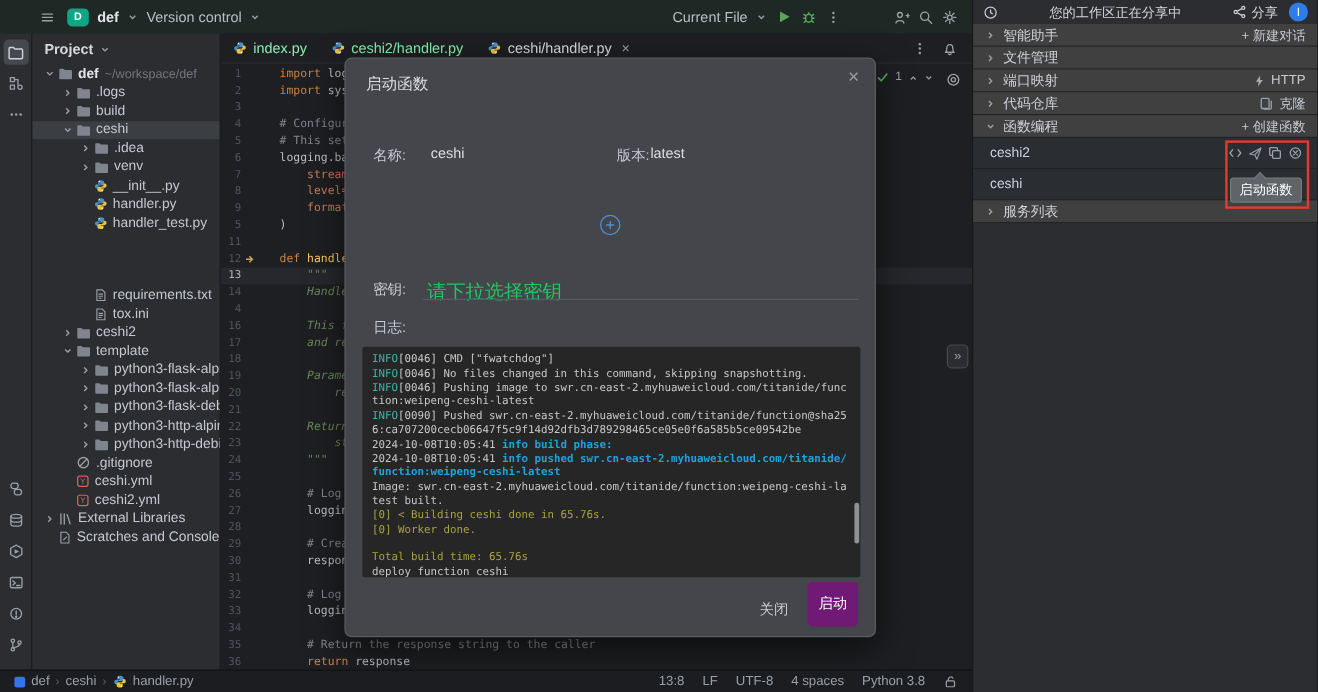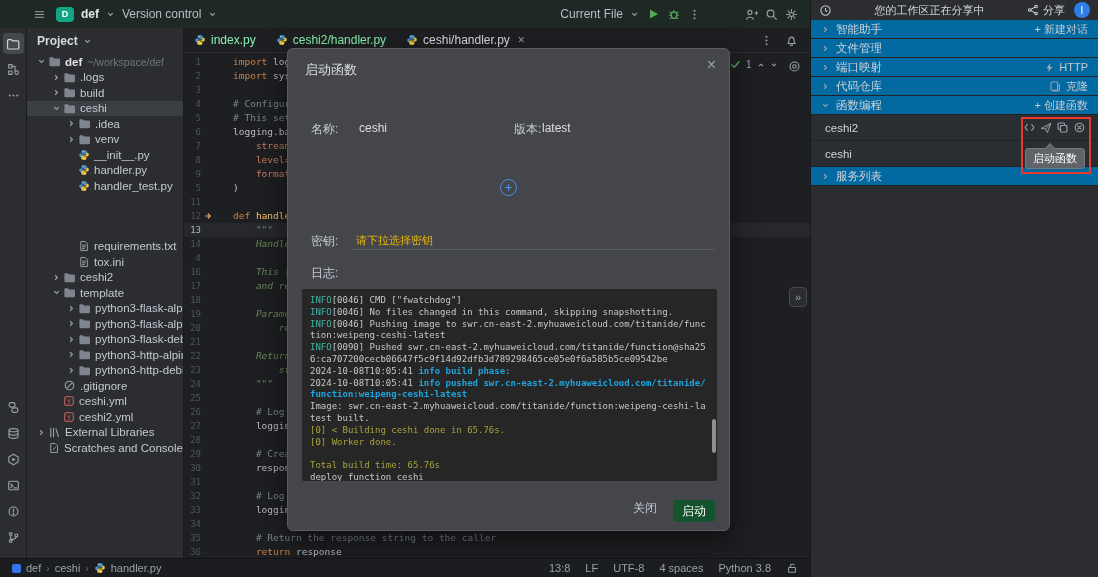--- a/index.html
+++ b/index.html
@@ -47,37 +47,37 @@
 .inspect{position:absolute;left:546px;top:31px;display:flex;align-items:center;gap:5px;font-size:10px;color:#9ba0a8}
 .ai-pos{position:absolute;left:604px;top:32px}
 .flyout{position:absolute;right:3px;top:259px;width:18px;height:20px;border:1px solid #46494e;border-radius:4px;background:#2b2d30;color:#9ba0a8;font-size:11px;display:flex;align-items:center;justify-content:center}
 
 .dialog{position:absolute;left:287px;top:48px;width:443px;height:483px;background:#44464b;border:1px solid #5a5c61;border-radius:6px;box-shadow:0 10px 30px rgba(0,0,0,.55);z-index:5}
 .dlg-title{position:absolute;left:17px;top:12px;font-size:13px;color:#dcdee2}
 .dlg-close{position:absolute;right:13px;top:7px;font-size:16px;color:#9ba0a8;cursor:default}
 .dlg-label{position:absolute;color:#c6cad1;font-size:12px}
 .dlg-value{position:absolute;color:#dcdee2;font-size:12px}
 .dlg-plus{position:absolute;left:212px;top:130px;width:17px;height:17px;border:1px solid #4c8fdd;border-radius:50%;color:#4c8fdd;display:flex;align-items:center;justify-content:center}
-.dlg-placeholder{position:absolute;color:#eab308;font-size:11px}
+.dlg-placeholder{position:absolute;color:#22c55e;font-size:16px}
 .dlg-underline{position:absolute;left:64px;top:200px;width:363px;height:1px;background:#585b60}
 .logbox{position:absolute;left:14px;top:240px;width:415px;height:192px;background:#262626;border-radius:2px;padding:6px 8px;font-family:"DejaVu Sans Mono",monospace;font-size:9px;line-height:11.8px;overflow:hidden}
 .log-line{white-space:pre-wrap;word-break:break-all;min-height:11.8px;color:#c7c7c7}
 .l-teal{color:#3fb3a6}.l-cyan{color:#1fa3dd;font-weight:bold}.l-olive{color:#a8a23c}.l-plain{color:#c7c7c7}
 .log-thumb{position:absolute;left:424px;top:370px;width:4px;height:34px;background:#8f9094;border-radius:2px}
 .btn-close{position:absolute;right:72px;bottom:13px;font-size:12px;color:#c6cad1;cursor:default}
-.btn-launch{position:absolute;right:14px;bottom:8px;width:42px;height:22px;background:#14532d;border-radius:4px;color:#fff;font-size:12px;display:flex;align-items:center;justify-content:center;cursor:default}
+.btn-launch{position:absolute;right:14px;bottom:8px;width:42px;height:37px;background:#701a75;border-radius:4px;color:#fff;font-size:12px;display:flex;align-items:center;justify-content:center;cursor:default}
 
 .rightpanel{position:absolute;left:810px;top:0;width:288px;height:577px;background:#2b2d30;border-left:1px solid #17181a;z-index:3}
 .rp-header{height:20px;display:flex;align-items:center;padding:0 8px;gap:5px}
 .rp-title{flex:1;text-align:center;font-size:11px;color:#d3d6dc;white-space:nowrap;overflow:hidden}
 .rp-share{display:flex;align-items:center;gap:4px;font-size:11px;color:#d3d6dc}
 .avatar{width:16px;height:16px;border-radius:50%;background:#2e7de9;color:#fff;font-size:10px;display:flex;align-items:center;justify-content:center;margin-left:4px}
 #rp-rows{position:absolute;top:20px;left:0;right:0}
 .rp-row{display:flex;align-items:center;padding:0 10px;gap:6px;font-size:11.5px;color:#ced2d9;border-bottom:1px solid #202226}
-.rp-row.sec{height:19px;background:#0369a1}
+.rp-row.sec{height:19px;background:#404040}
 .rp-row.item{height:26px;background:#2a2d31;padding-left:14px}
 .rp-action{margin-left:auto;display:flex;align-items:center;gap:4px;font-size:11px;color:#c6cad1}
 .fn-icons{margin-left:auto;display:flex;gap:4px;color:#a7acb4;padding-right:2px}
 .rp-tooltip{position:absolute;left:214px;top:148px;background:#606469;border:1px solid #74787d;border-radius:3px;padding:2px 7px;font-size:11px;color:#fff;z-index:6}
 .rp-tooltip::before{content:"";position:absolute;left:20px;top:-4px;width:7px;height:7px;background:#606469;border-left:1px solid #74787d;border-top:1px solid #74787d;transform:rotate(45deg)}
 .rp-redbox{position:absolute;left:210px;top:117px;width:70px;height:57px;border:2px solid #e8392e;z-index:7;pointer-events:none}
 
 .statusbar{position:absolute;left:0;top:558px;width:810px;height:19px;background:#1b1d20;border-top:1px solid #121316;display:flex;align-items:center;font-size:11px;color:#9aa0a8;padding:0 12px;z-index:6}
 .sb-left{display:flex;align-items:center;gap:5px}
 .sb-sep{color:#5d626b;font-size:10px}

